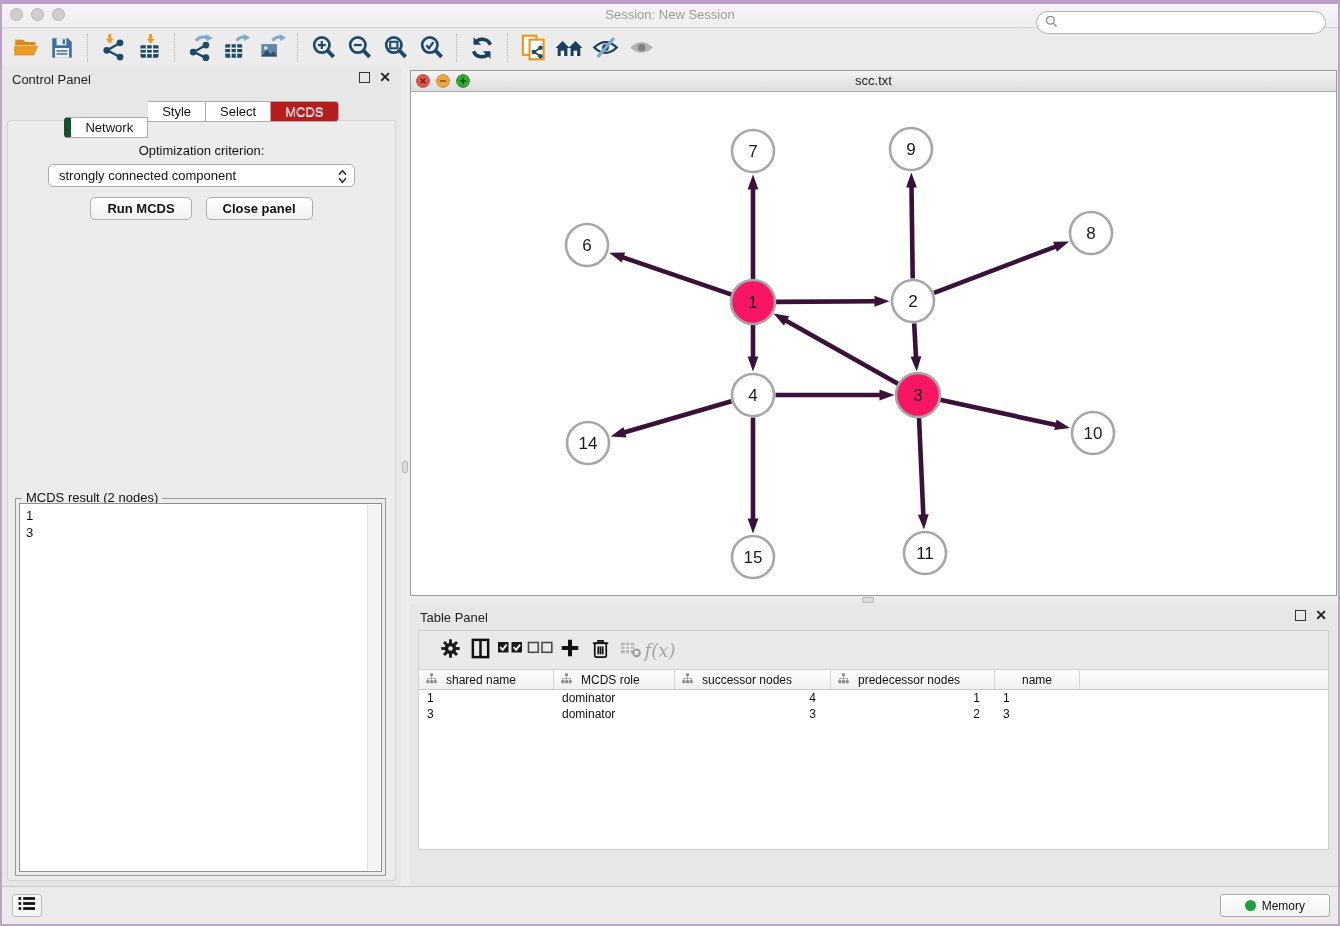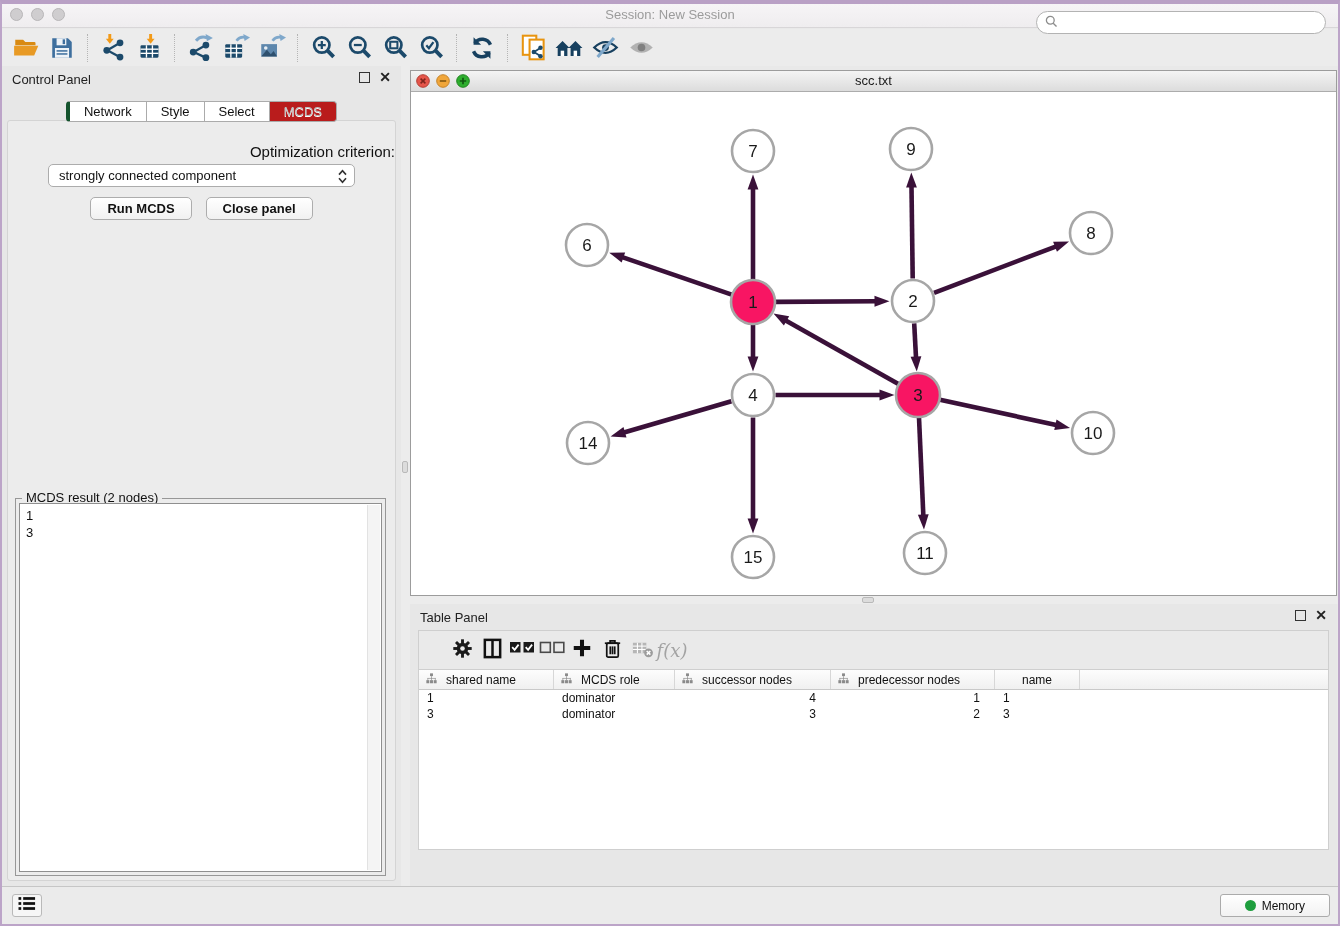--- a/index.html
+++ b/index.html
@@ -28,26 +28,26 @@
   
   .control-panel { position:absolute; left:0; top:62px; width:399px; bottom:38px; background:#E7E7E7; }
   .panel-header { position:relative; height:26px; font-size:13px; color:#222; padding:6px 0 0 10px; }
   .panel-header .hbtns { position:absolute; right:10px; top:6px; display:flex; gap:9px; align-items:center; }
   .float-btn { width:11px; height:11px; border:1.6px solid #333; display:inline-block; }
   .close-x { font-size:14px; font-weight:bold; color:#222; line-height:11px; }
   .cp-tabs { position:absolute; left:0; right:0; top:35px; display:flex; justify-content:center; z-index:2; }
   .tabseg { display:flex; }
   .tab { height:21px; padding:0 14px; font-size:13px; display:flex; align-items:center; background:#fff;
     border:1px solid #ABABAB; border-left:none; color:#111; }
-  .tab:first-child { border-left:4px solid #14532d; border-radius:4px 0 0 4px; }
+  .tab:first-child { border-left:7px solid #14532d; border-radius:4px 0 0 4px;margin-top:16px; }
   .tab:last-child { border-radius:0 4px 4px 0; }
   .tab.selected { background:#b91c1c; color:#BDBDBD; text-shadow:0 1px 0 #fff;text-align:center; }
   .cp-card { position:absolute; left:5px; right:5px; top:54px; bottom:5px; background:#ECECEC;
     border:1px solid #D4D4D4; border-radius:3px; }
-  .opt-label { position:absolute; left:0; right:0; top:22px; text-align:right; font-size:15px; color:#111; }
+  .opt-label { position:absolute; left:0; right:0; top:22px; text-align:center; font-size:13px; color:#111; }
   .dropdown { position:absolute; left:40px; right:40px; top:43px; height:23px; background:#fff;
     border:1px solid #ACACAC; border-radius:5px; display:flex; align-items:center; padding:0 22px 0 10px;
     font-size:13px; color:#111; }
   .dropdown .chev { position:absolute; right:7px; top:4px; }
   .cp-buttons { position:absolute; left:0; right:0; top:76px; display:flex; justify-content:center; gap:14px;font-weight:bold; }
   .pushbtn { height:23px; padding:0 16px; font-size:13px; color:#111; background:linear-gradient(#FFFFFF,#F1F1F1);
     border:1px solid #ADADAD; border-radius:5px; display:flex; align-items:center; }
   .groupbox { position:absolute; left:7px; right:9px; top:377px; bottom:4px; border:1px solid #979797; }
   .groupbox .legend { position:absolute; top:-9px; left:6px; background:#ECECEC; padding:0 4px; font-size:13px; color:#111; }
   .result-view { position:absolute; left:3px; right:3px; top:4px; bottom:3px; background:#fff; border:1px solid #8F8F8F; }
@@ -61,21 +61,21 @@
   
   .net-window { position:absolute; left:408px; right:1px; top:66px; height:526px; background:#fff;
     border:1px solid #9C9C9C; }
   .net-titlebar { position:relative; height:21px; background:linear-gradient(#F4F4F4,#DCDCDC); border-bottom:1px solid #ACACAC; }
   .net-titlebar .nt { position:absolute; left:0; right:0; top:2px; text-align:center; font-size:13px; color:#1A1A1A; }
   .net-traffic { position:absolute; left:5px; top:3px; display:flex; gap:6px; }
   .net-canvas { position:absolute; left:0; right:0; top:21px; bottom:0; background:#fff; overflow:hidden; }
   
   .table-panel { position:absolute; left:408px; right:1px; top:600px; bottom:38px; background:#E7E7E7; }
   .tp-toolbar { position:absolute; left:8px; right:8px; top:26px; height:40px; background:#EAEAEA;
-    border:1px solid #CFCFCF; display:flex; align-items:center; gap:0; padding-left:28px; }
+    border:1px solid #CFCFCF; display:flex; align-items:center; gap:0; padding-left:16px; }
   .tp-btn { width:30px; height:30px; display:flex; align-items:center; justify-content:center; }
   .tp-btn .fx { font-family:"DejaVu Serif", serif; font-style:italic; font-size:18px; color:#A3A3A3; }
   .tp-table { position:absolute; left:8px; right:8px; top:66px; bottom:36px; background:#fff; border:1px solid #CFCFCF; border-top:none; overflow:hidden; }
   .thead { display:flex; height:20px; border-bottom:1px solid #C9C9C9; background:linear-gradient(#FDFDFD,#F0F0F0); }
   .th { display:flex; align-items:center; font-size:12px; color:#111; border-right:1px solid #D7D7D7; padding-left:7px; gap:9px; }
   .th.center { justify-content:center; padding-left:0; }
   .trow { display:flex; height:16px; align-items:center; }
   .td { font-size:12px; color:#111; overflow:hidden; white-space:nowrap; }
   .td.left { padding-left:8px; }
   .td.right { text-align:right; padding-right:15px; }

